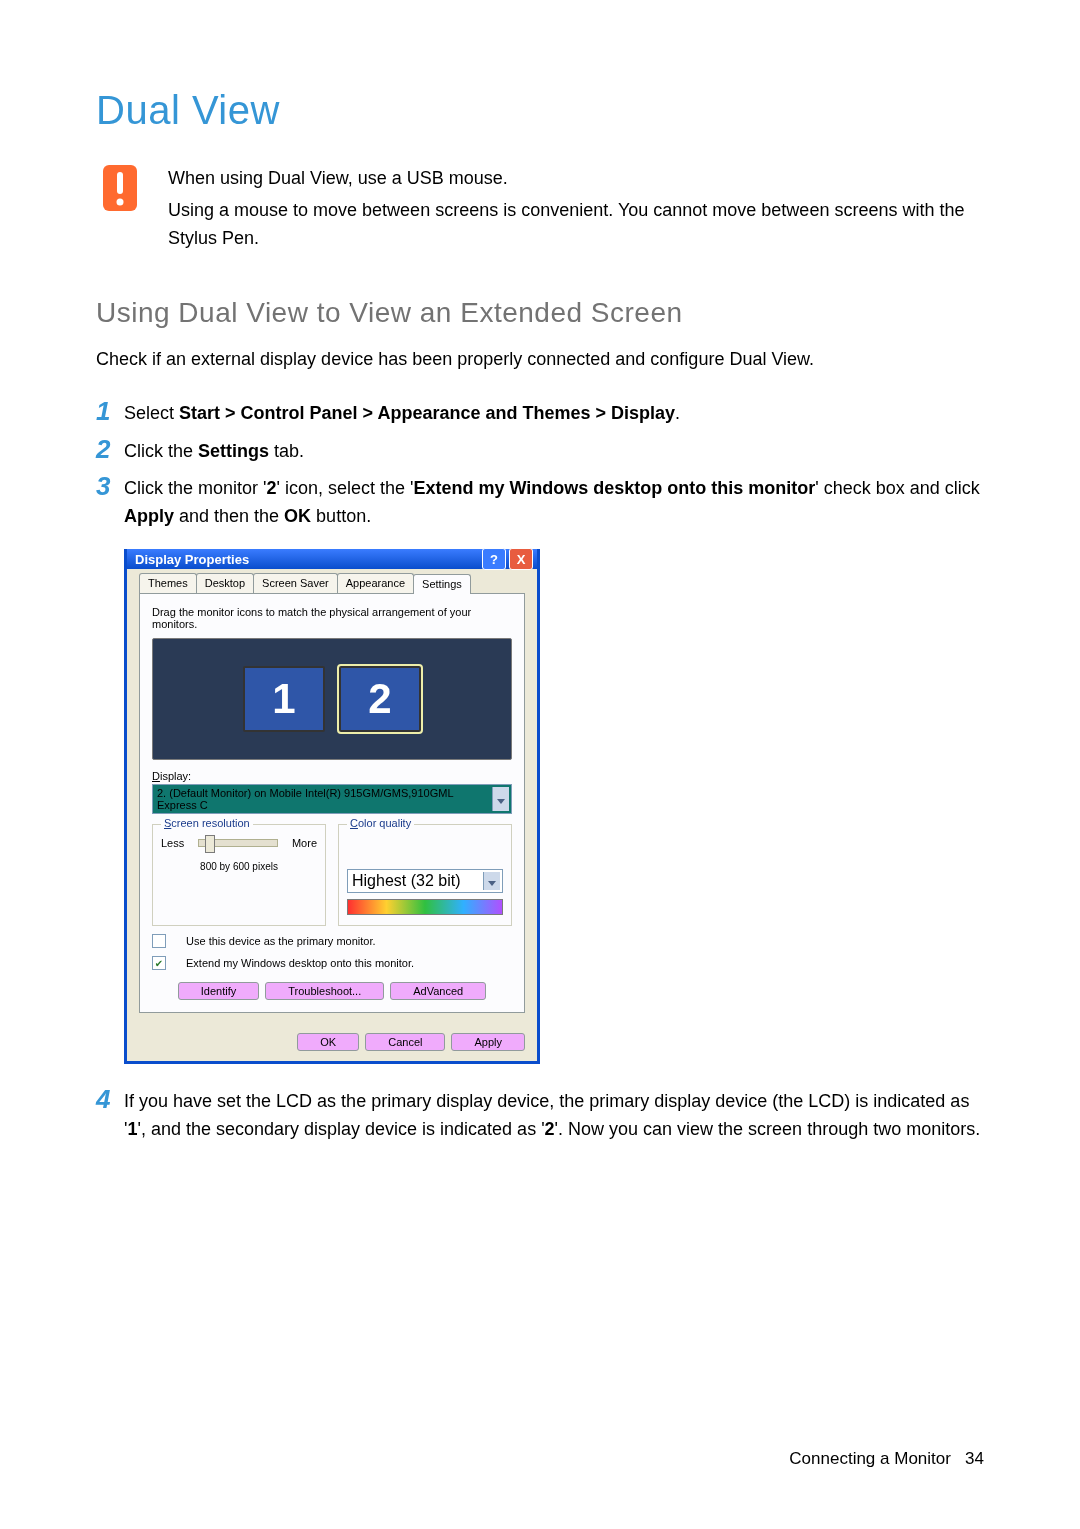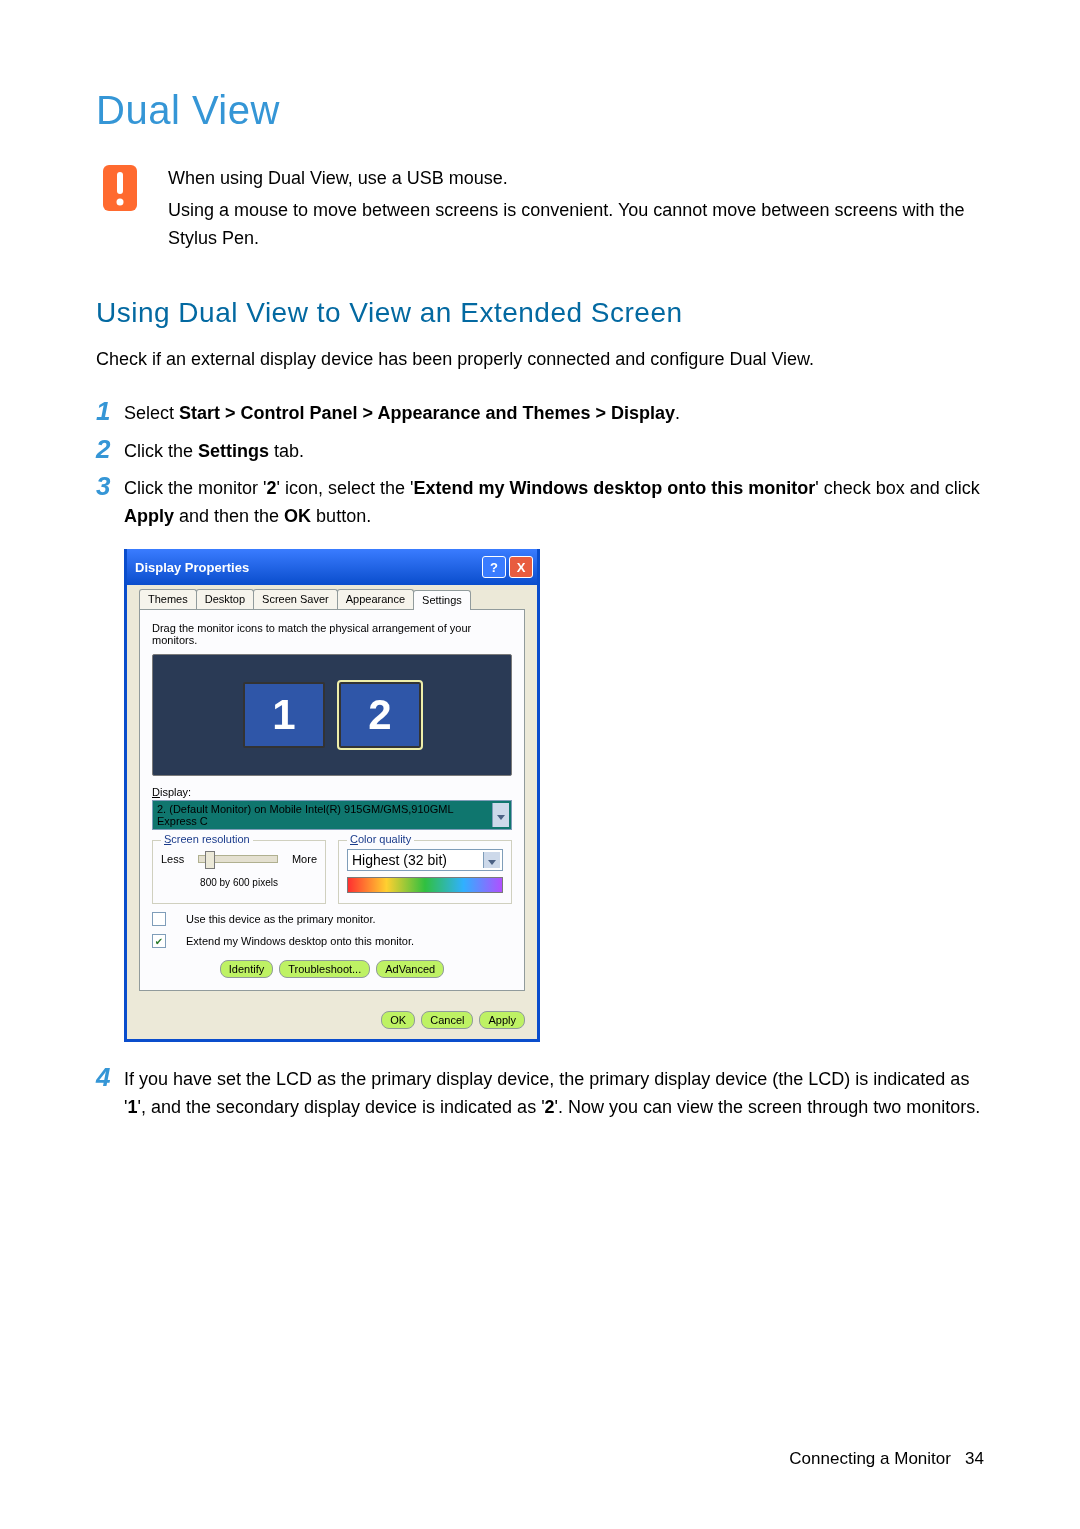--- a/index.html
+++ b/index.html
@@ -5,31 +5,31 @@
   html,body{margin:0;padding:0;background:#fff;color:#000;font-family:Arial,Helvetica,sans-serif;}
   .page{width:1080px;min-height:1529px;padding:88px 96px 60px 96px;box-sizing:border-box;position:relative;}
   h1[data-name="page-title"]{font-family:Verdana,Geneva,sans-serif;font-size:40px;font-weight:400;color:#3596d6;margin:0 0 12px 0;letter-spacing:0.5px;}
   .intro p{font-size:18px;line-height:1.55;margin:0 0 14px 0;}
   .menu-bold{font-weight:700;}
   .callout{display:flex;margin:32px 0 40px 0;}
   .callout .bang{flex:0 0 48px;display:flex;justify-content:center;}
   .callout .bang svg{width:34px;height:46px;}
   .callout .body{flex:1;padding-left:24px;font-size:18px;line-height:1.55;}
   .callout .body p{margin:0 0 4px 0;}
-  h2[data-name="section-heading"]{font-family:Verdana,Geneva,sans-serif;font-size:28px;font-weight:400;color:#0369a1;margin:16px 0 20px 0;letter-spacing:0.5px;}
+  h2[data-name="section-heading"]{font-family:Verdana,Geneva,sans-serif;font-size:28px;font-weight:400;color:#737373;margin:16px 0 20px 0;letter-spacing:0.5px;}
   .lead{font-size:18px;margin:0 0 28px 0;}
   ol.steps{list-style:none;padding:0;margin:0;counter-reset:step;}
   ol.steps > li{display:flex;margin:0 0 8px 0;}
   ol.steps > li .num{flex:0 0 28px;font-family:Verdana,Geneva,sans-serif;font-size:26px;font-weight:700;font-style:italic;color:#3596d6;line-height:1;}
   ol.steps > li .txt{flex:1;font-size:18px;line-height:1.55;padding-top:2px;}
   ol.steps strong{font-weight:700;}
   .figure{margin:18px 0 22px 28px;}
   
   .dlg{width:410px;border:3px solid #0a4dcc;border-top:none;background:#ece9d8;font-family:Tahoma,Arial,sans-serif;font-size:12px;color:#000;}
-  .dlg-titlebar{height:36px;background:linear-gradient(#3a7cff,#0a4dcc);display:flex;align-items:center;color:#fff;font-weight:700;font-size:13px;padding:0 4px 0 8px;}
+  .dlg-titlebar{height:20px;background:linear-gradient(#3a7cff,#0a4dcc);display:flex;align-items:center;color:#fff;font-weight:700;font-size:13px;padding:0 4px 0 8px;}
   .dlg-titlebar .ttl{flex:1;}
   .dlg-titlebar .btn{width:22px;height:20px;border:1px solid #fff;border-radius:3px;margin-left:3px;display:flex;align-items:center;justify-content:center;font-weight:700;font-size:13px;}
   .dlg-titlebar .help-btn{background:#3a7cff;color:#fff;}
   .dlg-titlebar .close-btn{background:#e85c3f;color:#fff;}
   .dlg-body{padding:4px 12px 12px 12px;}
   .tabs{display:flex;border-bottom:1px solid #919b9c;}
   .tab{padding:3px 8px;border:1px solid #919b9c;border-bottom:none;background:#f6f4ec;border-top-left-radius:3px;border-top-right-radius:3px;margin-right:-1px;font-size:11px;position:relative;}
   .tab.active{background:#fcfcfe;z-index:2;top:1px;padding-bottom:4px;}
   .panel{border:1px solid #919b9c;border-top:none;background:#fcfcfe;padding:10px 12px 12px 12px;}
   .drag-hint{font-size:11px;margin:2px 0 8px 0;}
@@ -43,29 +43,29 @@
   .select::after{content:"";position:absolute;right:2px;top:2px;bottom:2px;width:16px;background:#cdd9ea;border-left:1px solid #7f9db9;}
   .select::before{content:"";position:absolute;right:6px;top:50%;width:0;height:0;border-left:4px solid transparent;border-right:4px solid transparent;border-top:5px solid #4b6184;z-index:2;}
   .two-col{display:flex;gap:12px;margin-top:10px;}
   .group{border:1px solid #d0d0bf;padding:8px 8px 10px 8px;position:relative;flex:1;}
   .group .glabel{position:absolute;top:-8px;left:8px;background:#fcfcfe;padding:0 3px;font-size:11px;color:#1a3b8b;}
   .glabel .ul{text-decoration:underline;}
   .res-row{display:flex;align-items:center;gap:14px;font-size:11px;margin-top:4px;}
   .slider{height:6px;background:linear-gradient(90deg,#e4e0d0,#e4e0d0);flex:1;position:relative;border:1px solid #b0b090;}
   .slider .thumb{position:absolute;top:-5px;left:8%;width:8px;height:16px;background:#ece9d8;border:1px solid #7a7a7a;}
   .res-val{text-align:center;font-size:10px;margin-top:12px;}
-  .cq-select{border:1px solid #7f9db9;background:#fff;padding:2px 10px 2px 4px;font-size:14px;position:relative;}
+  .cq-select{border:1px solid #7f9db9;background:#fff;padding:2px 10px 2px 4px;font-size:16px;position:relative;margin-top:36px;}
   .cq-select::after{content:"";position:absolute;right:2px;top:2px;bottom:2px;width:16px;background:#cdd9ea;border-left:1px solid #7f9db9;}
   .cq-select::before{content:"";position:absolute;right:6px;top:50%;width:0;height:0;border-left:4px solid transparent;border-right:4px solid transparent;border-top:5px solid #4b6184;z-index:2;}
   .grad-bar{height:14px;margin-top:6px;border:1px solid #7a7a7a;background:linear-gradient(90deg,#ff3030 0%, #ffd030 25%, #30c040 50%, #30b0ff 75%, #b050ff 100%);}
   .chk-row{display:flex;align-items:center;gap:20px;font-size:11px;margin-top:8px;}
   .chk{width:12px;height:12px;border:1px solid #7f9db9;background:#fff;display:inline-flex;align-items:center;justify-content:center;font-size:10px;color:#2a7a2a;}
   .btn-row{display:flex;gap:6px;justify-content:flex-end;margin-top:12px;}
   .btn-row-ctr{justify-content:center;}
-  .btn-flat{border:1px solid #919b9c;background:#bef264;padding:2px 8px;font-size:11px;border-radius:8px;}
+  .btn-flat{border:1px solid #919b9c;background:#f0abfc;padding:2px 22px;font-size:11px;border-radius:3px;}
   .dlg-footer{padding:8px 12px 10px 12px;display:flex;gap:6px;justify-content:flex-end;background:#ece9d8;}
   .footer{position:absolute;bottom:60px;right:96px;font-size:17px;}
 </style>
 </head>
 <body>
 
 <div class="page">
 
   <h1 data-name="page-title">Dual View</h1>
 

